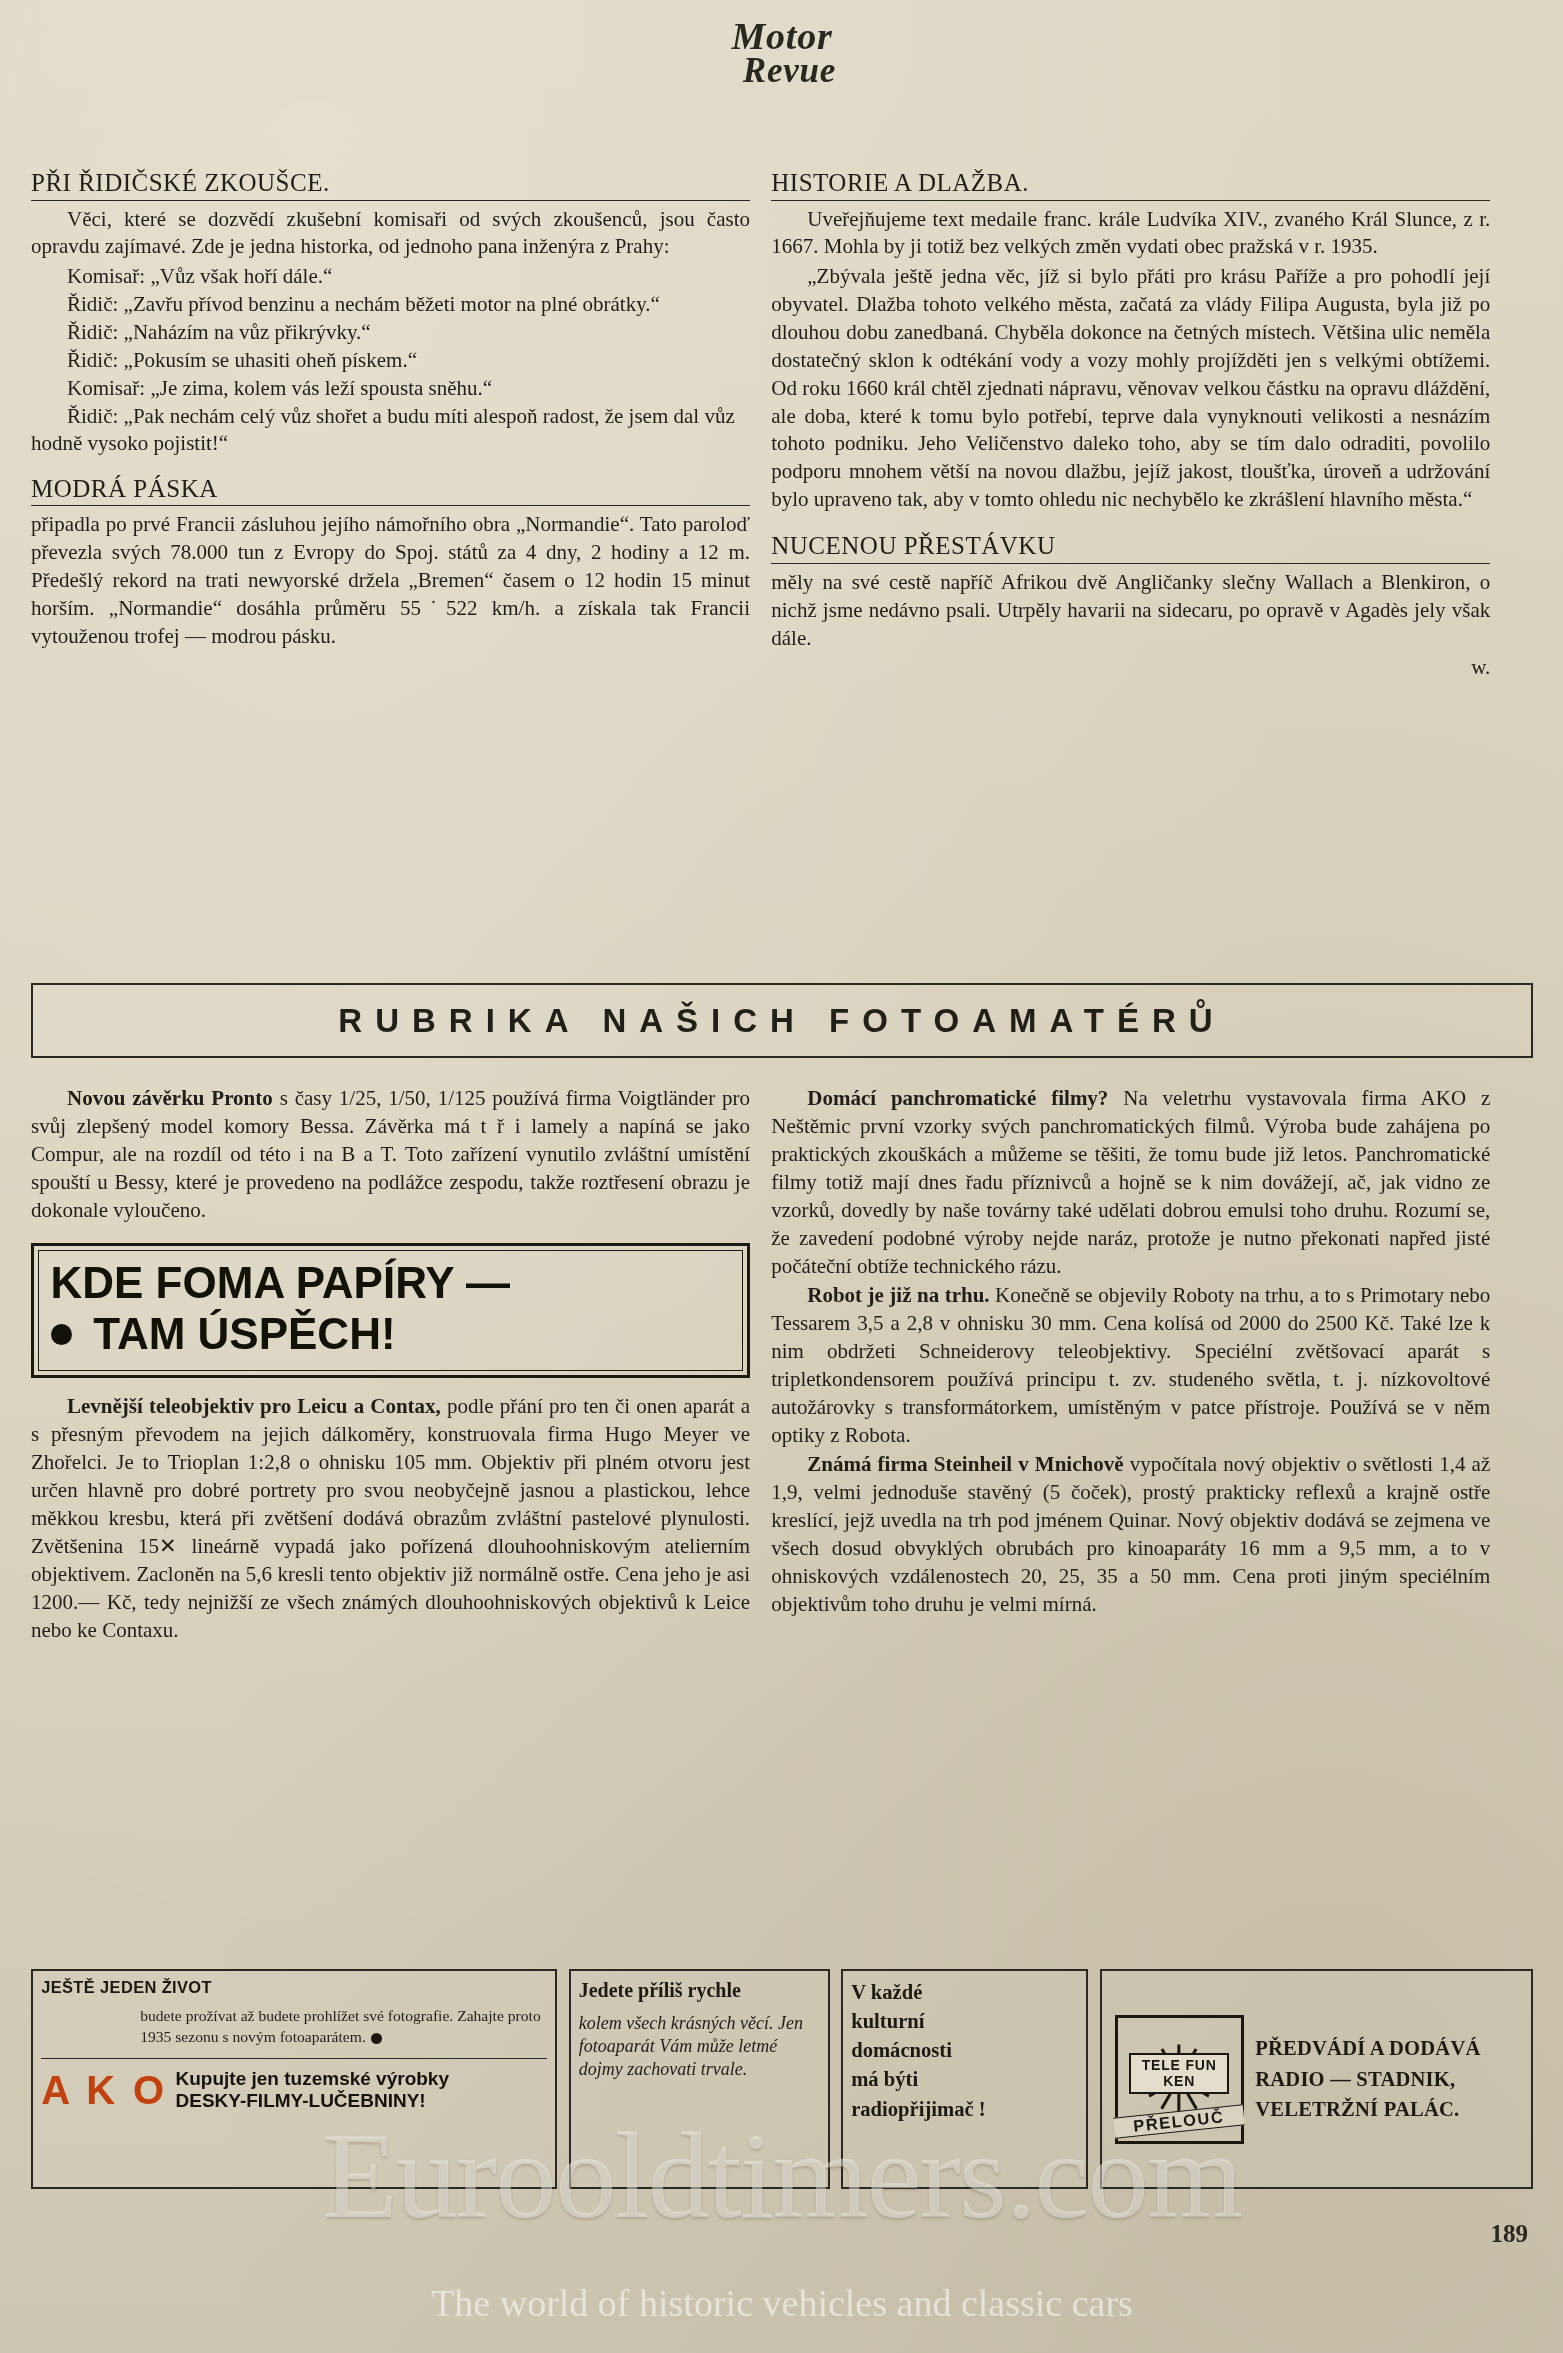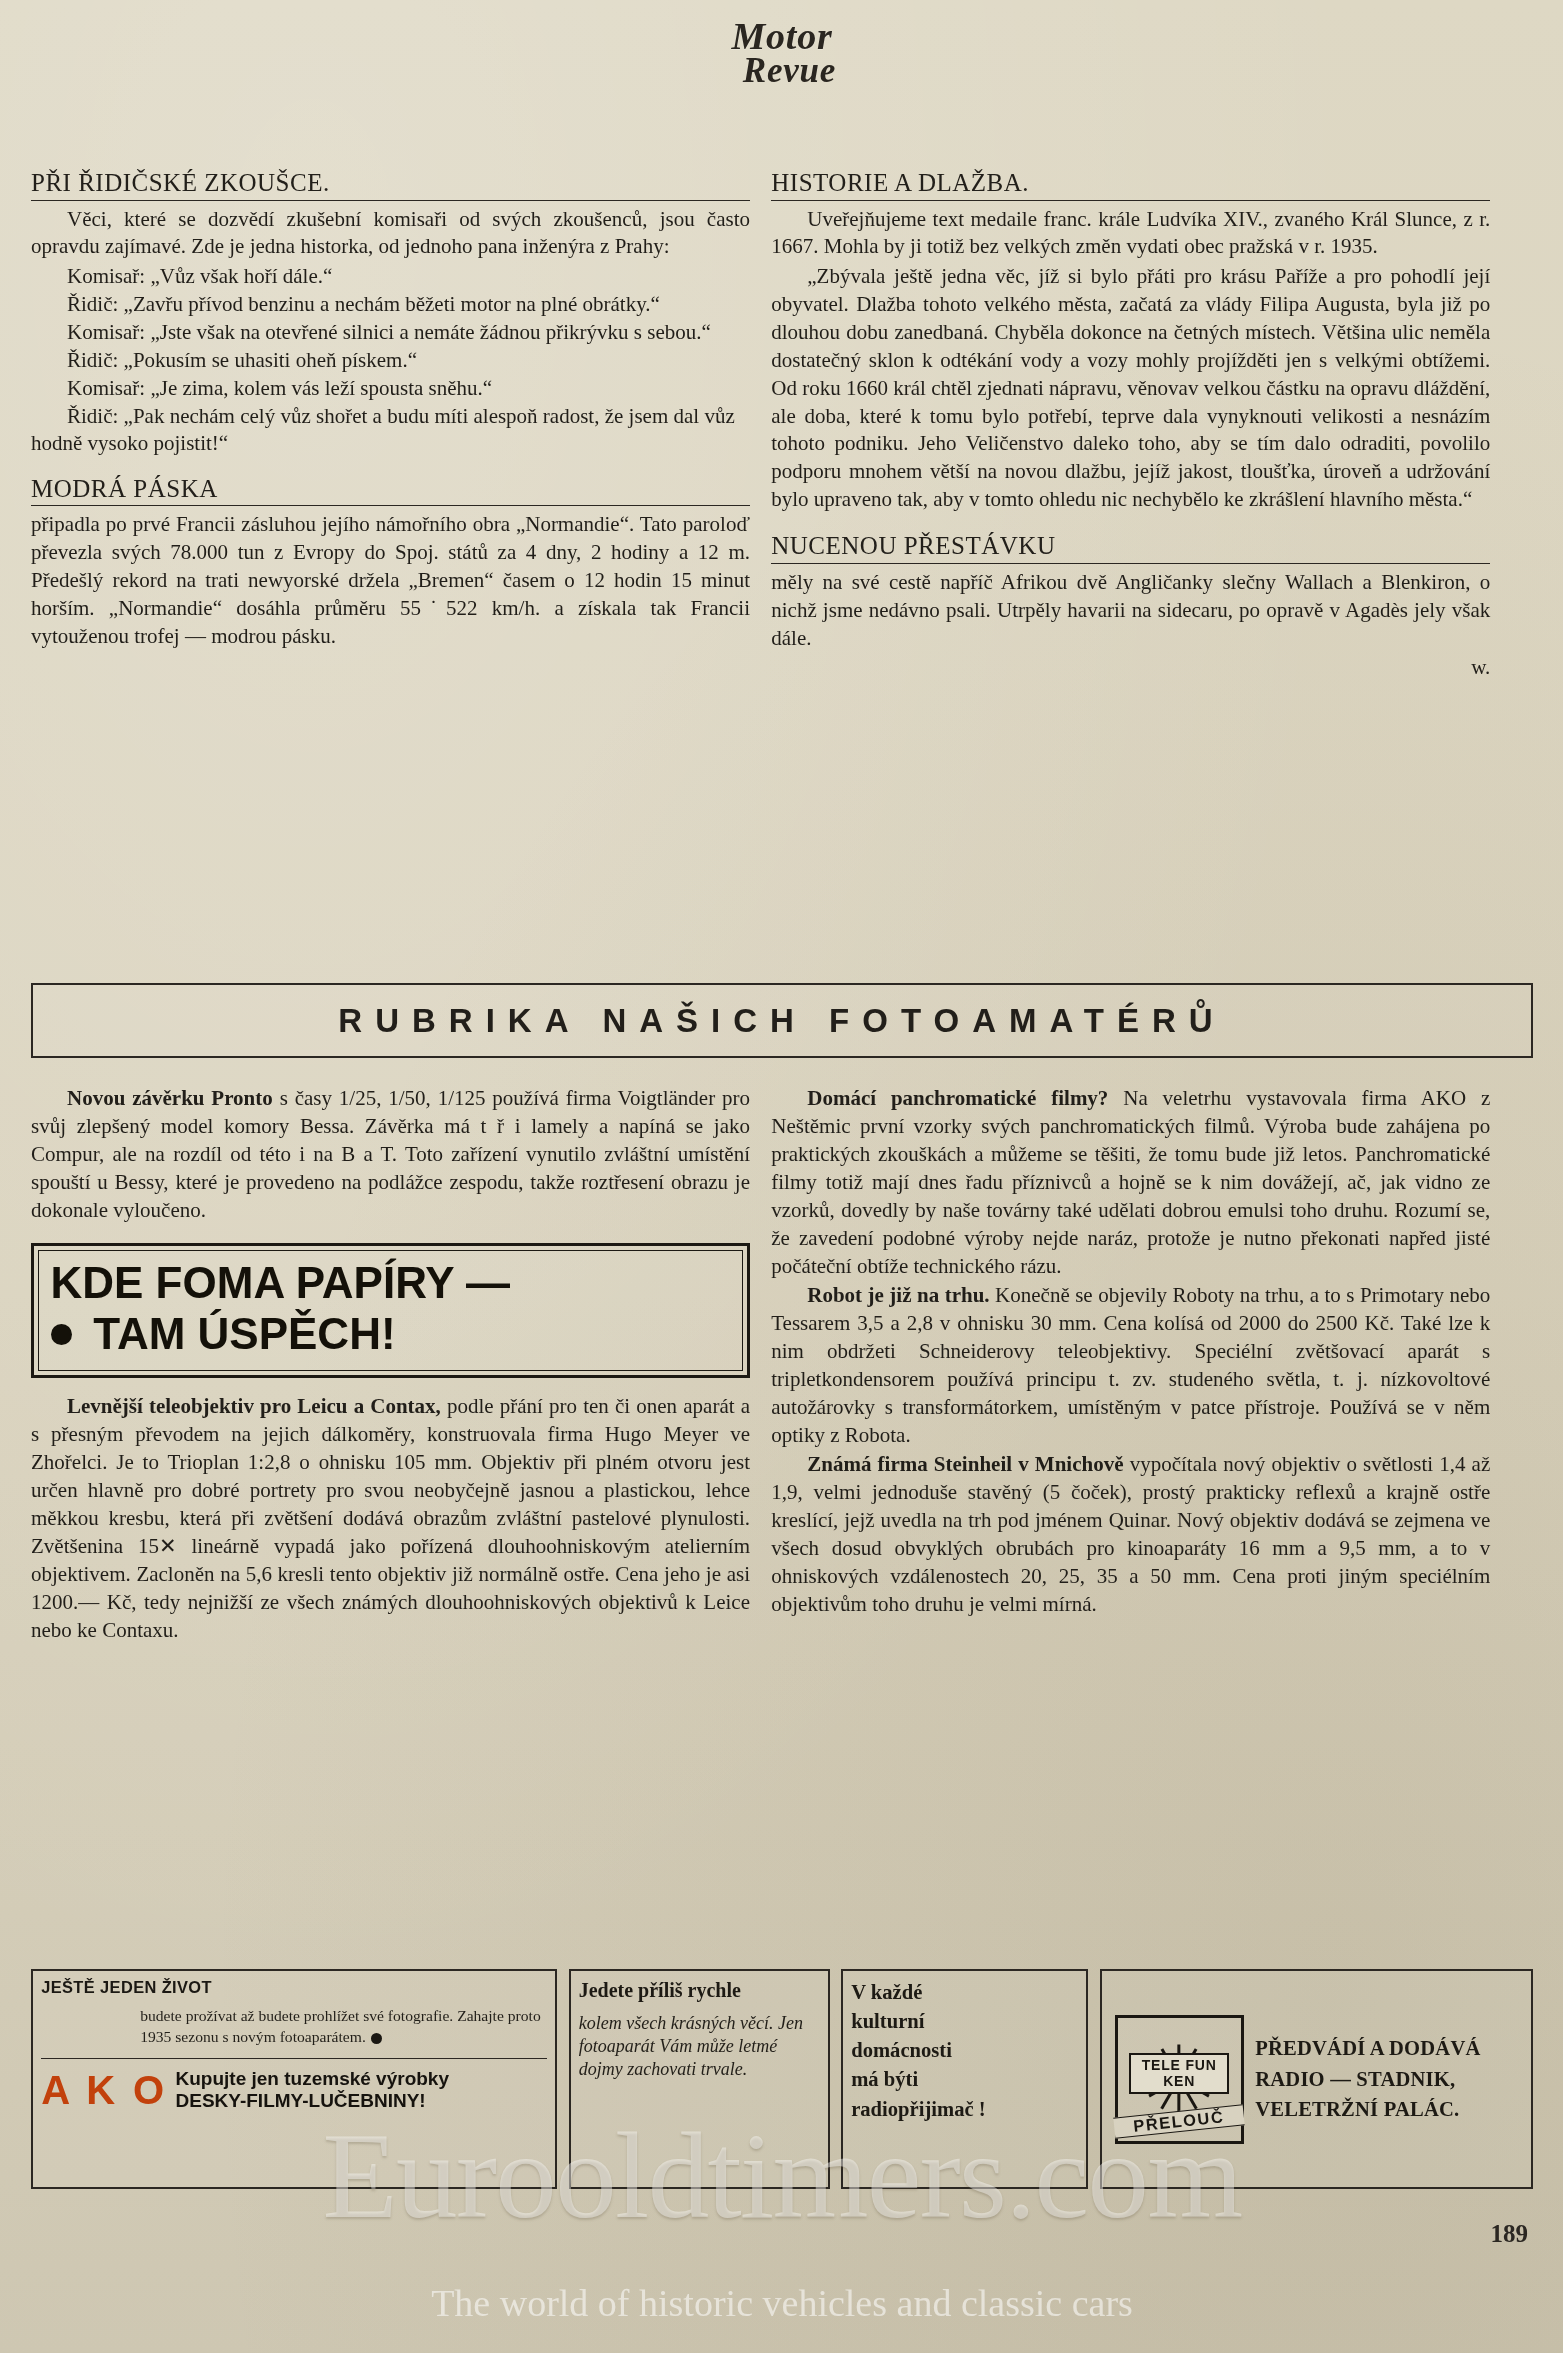--- a/index.html
+++ b/index.html
@@ -290,21 +290,21 @@
     <div class="m2">Revue</div>
   </div>
 
   <div class="cols">
 
     <div class="col left">
       <h2 class="sec">PŘI ŘIDIČSKÉ ZKOUŠCE.</h2>
       <p class="body">Věci, které se dozvědí zkušební komisaři od svých zkoušenců, jsou často opravdu zajímavé. Zde je jedna historka, od jednoho pana inženýra z Prahy:</p>
       <p class="dlg">Komisař: „Vůz však hoří dále.“</p>
       <p class="dlg">Řidič: „Zavřu přívod benzinu a nechám běžeti motor na plné obrátky.“</p>
-      <p class="dlg">Komisař: „Jste však na otevřené silnici a nemáte žádnou přikrývku s sebou.“</p>
+      <p class="dlg">Řidič: „Naházím na vůz přikrývky.“</p>
       <p class="dlg">Řidič: „Pokusím se uhasiti oheň pískem.“</p>
       <p class="dlg">Komisař: „Je zima, kolem vás leží spousta sněhu.“</p>
       <p class="dlg">Řidič: „Pak nechám celý vůz shořet a budu míti alespoň radost, že jsem dal vůz hodně vysoko pojistit!“</p>
 
       <div class="gap"></div>
       <h2 class="sec">MODRÁ PÁSKA</h2>
       <p class="body noind">připadla po prvé Francii zásluhou jejího námořního obra „Normandie“. Tato paroloď převezla svých 78.000 tun z Evropy do Spoj. států za 4 dny, 2 hodiny a 12 m. Předešlý rekord na trati newyorské držela „Bremen“ časem o 12 hodin 15 minut horším. „Normandie“ dosáhla průměru 55˙522 km/h. a získala tak Francii vytouženou trofej — modrou pásku.</p>
     </div>
 
     <div class="col">

